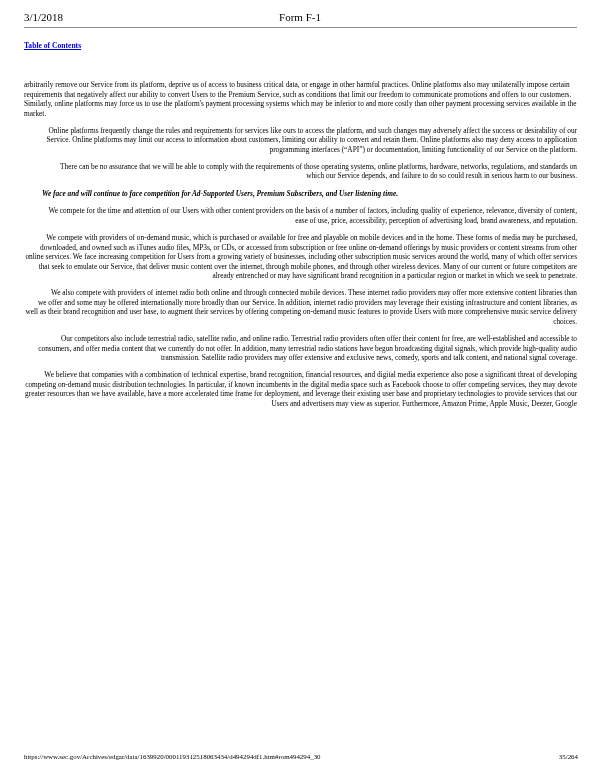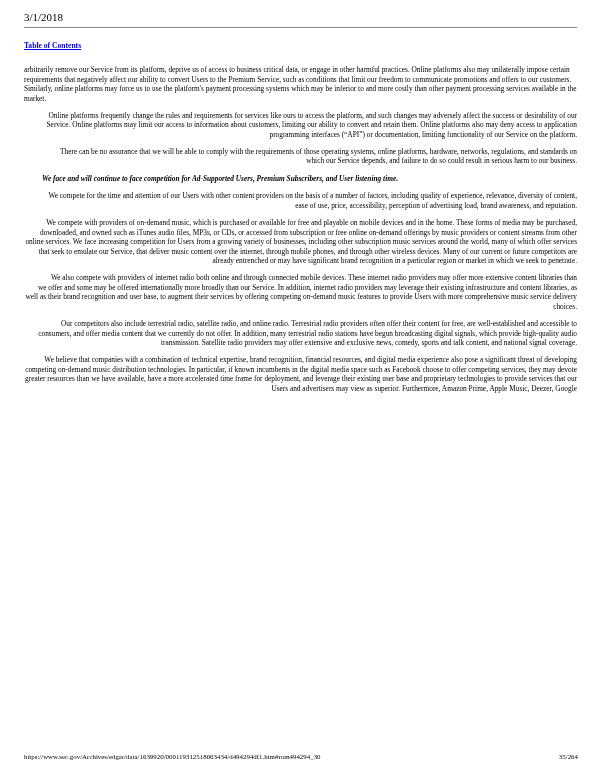--- a/index.html
+++ b/index.html
@@ -51,21 +51,21 @@
     font-size: 7.6px;
   }
   .toc-link {
     color: #0000ee;
     font-weight: bold;
     text-decoration: underline;
     cursor: pointer;
   }
   .body-content {
     position: absolute;
-    top: 65px;
+    top: 80px;
     left: 24px;
     width: 553px;
     font-size: 7.35px;
     line-height: 9.55px;
     text-align: left;
   }
   .body-content p {
     margin: 0 0 7.5px 0;
   }
   .body-content p.indent {
@@ -102,20 +102,21 @@
     top: 0;
   }
 </style>
 </head>
 <body>
 
 <div class="page">
 
   <div class="print-header">
     <span class="date">3/1/2018</span>
+    <span class="form-title">Form F-1</span>
   </div>
 
   <div class="header-rule"></div>
 
   <div class="toc-link-row">
     <a class="toc-link">Table of Contents</a>
   </div>
 
   <div class="body-content">
 

